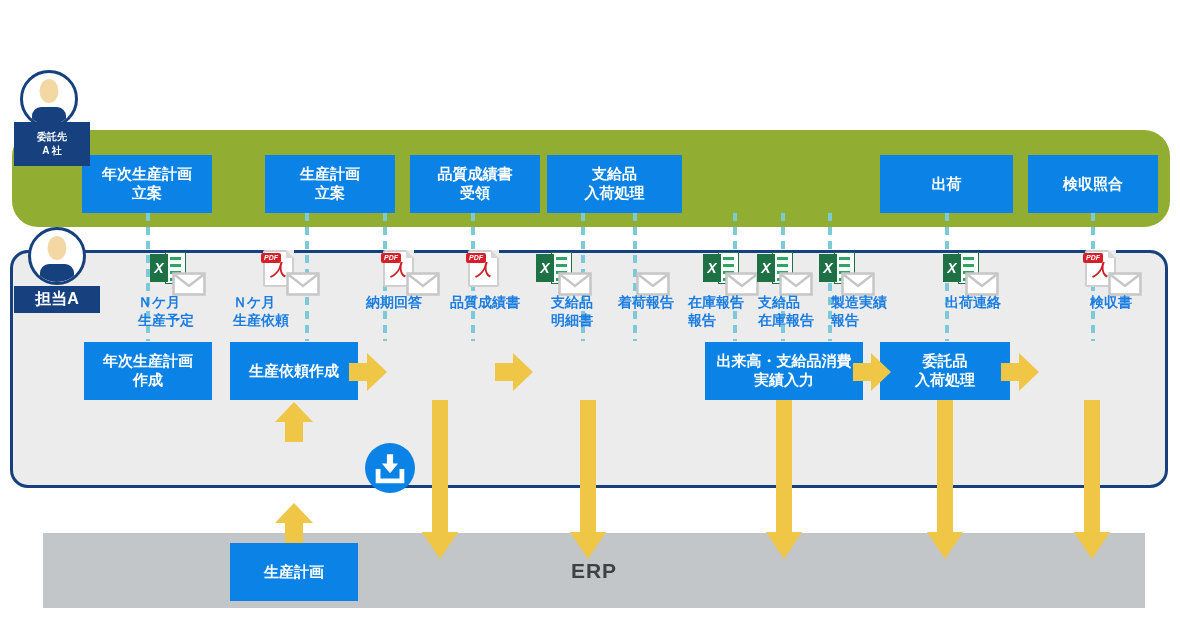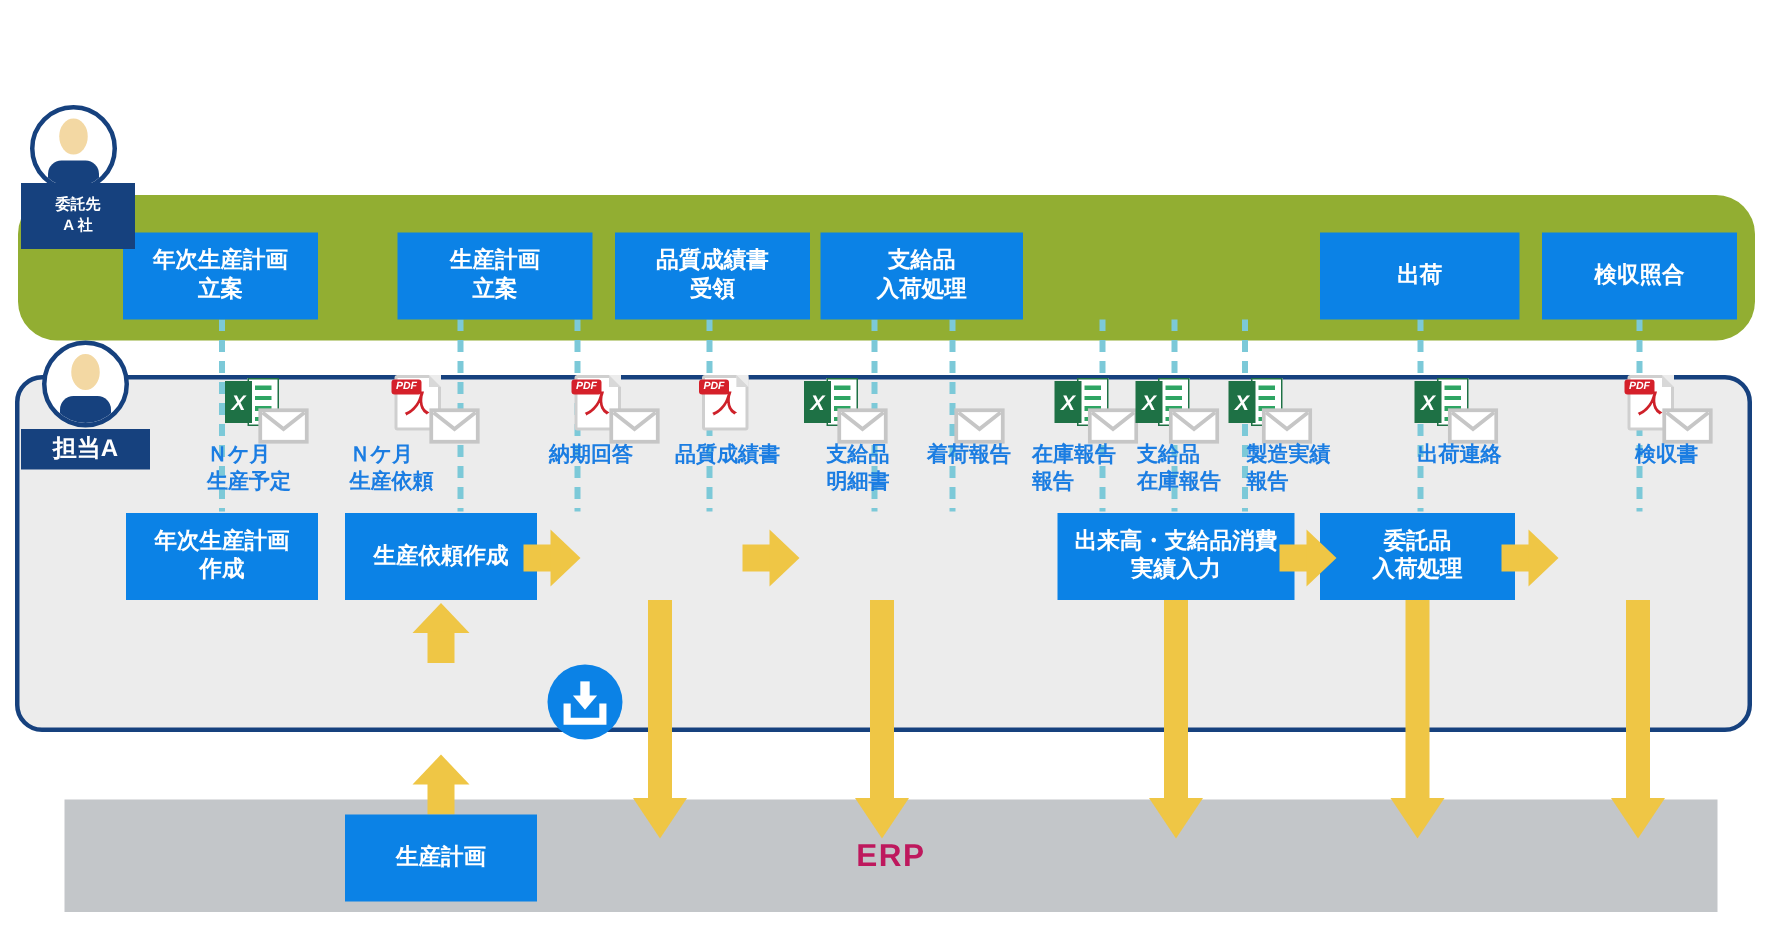--- a/index.html
+++ b/index.html
@@ -4,21 +4,21 @@
 <style>
   html,body{margin:0;padding:0;background:#ffffff;}
   body{font-family:"Liberation Sans","DejaVu Sans",sans-serif;}
   .canvas{position:relative;width:1180px;height:623px;background:#fff;overflow:hidden;}
 
   .title{position:absolute;left:28px;top:14px;font-size:22px;font-weight:bold;color:#343B46;letter-spacing:1px;}
 
   .green-band{position:absolute;left:12px;top:130px;width:1158px;height:97px;background:#92AE32;border-radius:26px;}
   .navy-panel{position:absolute;left:10px;top:250px;width:1152px;height:232px;background:#ECECEC;border:3px solid #16417E;border-radius:18px;}
   .erp-band{position:absolute;left:43px;top:533px;width:1102px;height:75px;background:#C3C6C9;display:flex;align-items:center;justify-content:center;}
-  .erp-label{color:#be185d;font-size:21px;font-weight:bold;letter-spacing:1px;}
+  .erp-label{color:#404040;font-size:21px;font-weight:bold;letter-spacing:1px;}
 
   .pbox{position:absolute;background:#0B82E6;color:#fff;font-weight:bold;font-size:15px;display:flex;align-items:center;justify-content:center;text-align:center;white-space:pre-line;line-height:1.25;}
   .top-box{top:155px;height:58px;}
   .bot-box{top:342px;height:58px;}
 
   .vdash{position:absolute;top:213px;height:128px;width:4px;background:repeating-linear-gradient(to bottom,#7CC9D8 0 8px,transparent 8px 14px);}
 
   .doc-label{position:absolute;top:294px;width:94px;color:#1B7DE2;font-size:14px;font-weight:bold;white-space:pre-line;line-height:1.25;}
 
   

